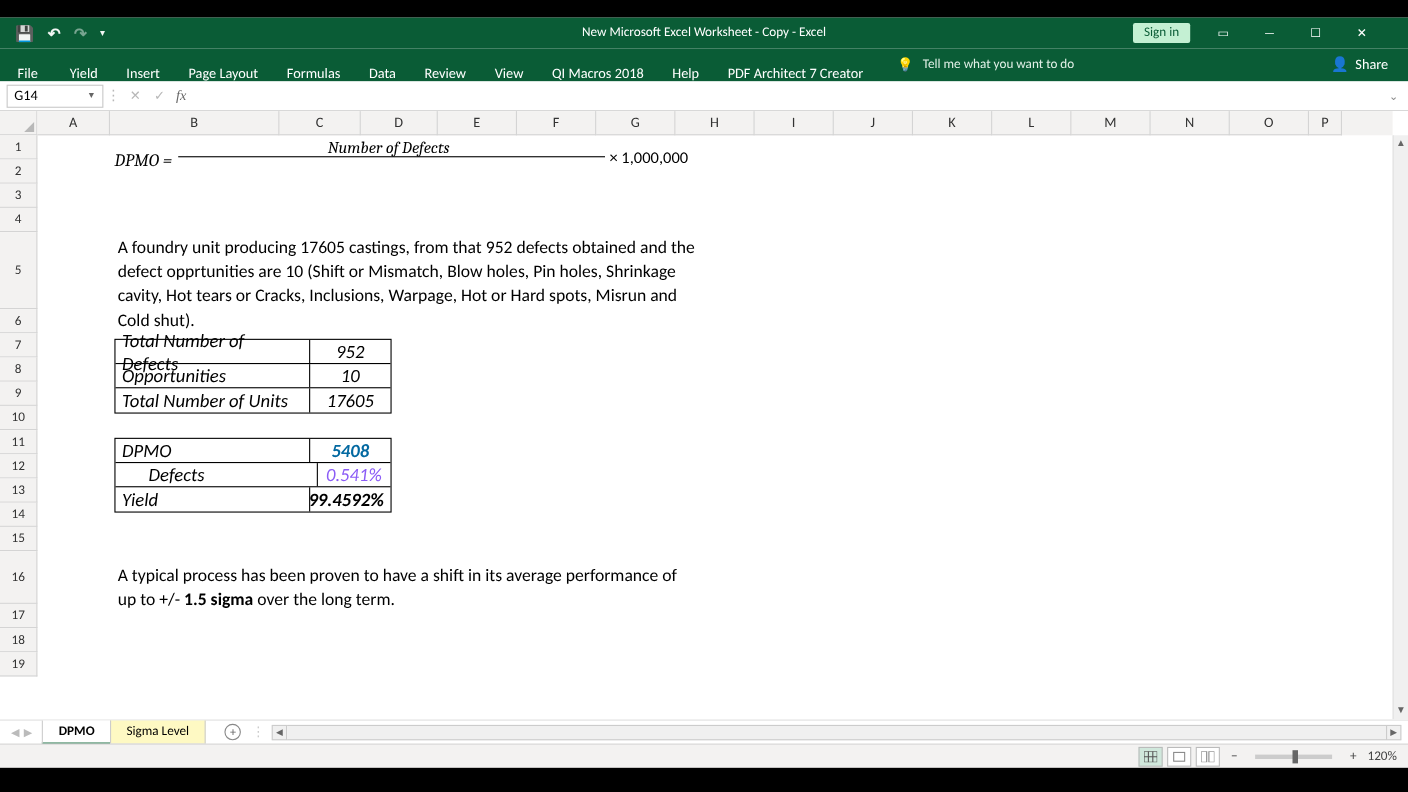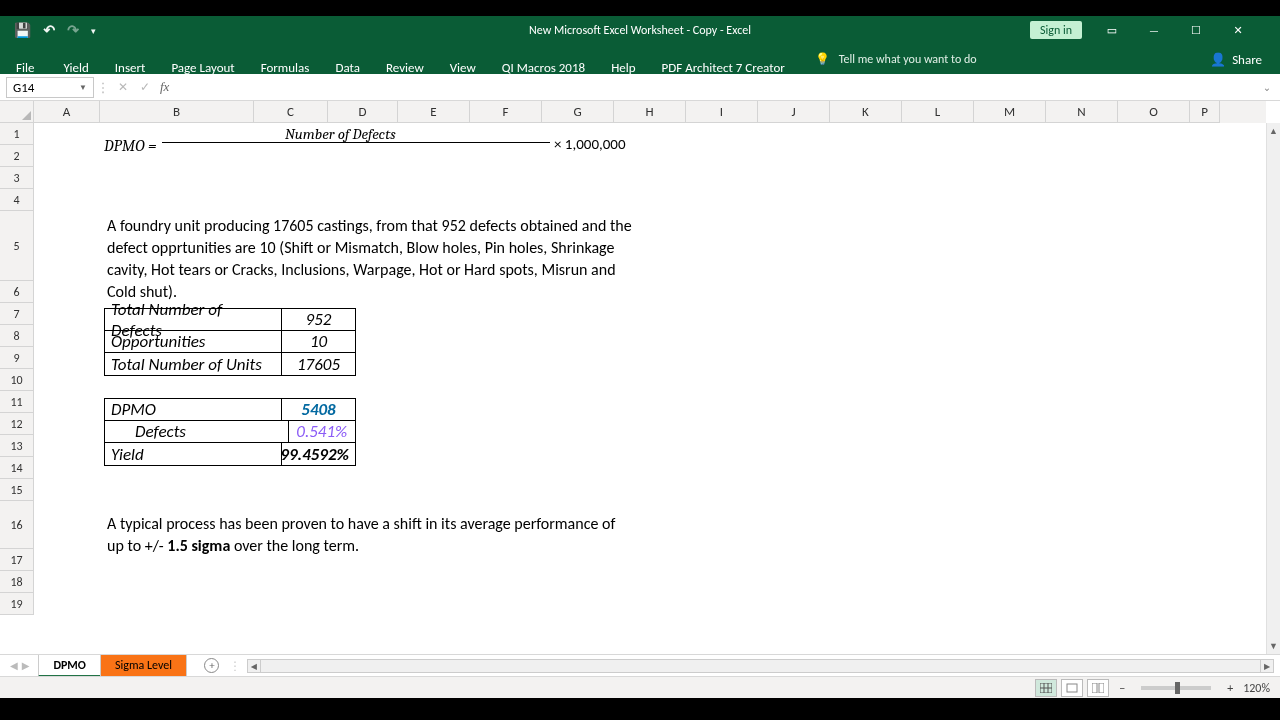--- a/index.html
+++ b/index.html
@@ -40,21 +40,21 @@
 .tbl { position:absolute; border:1.5px solid #000; }
 .tbl .tr { display:flex; height:22px; border-bottom:1px solid #000; }
 .tbl .tr:last-child { border-bottom:none; }
 .tbl .td { border-right:1px solid #000; padding:0 6px; font-size:17px; display:flex; align-items:center;font-style:italic; }
 .tbl .td:last-child { border-right:none; }
 .vscroll { position:absolute; right:0; top:22px; width:14px; bottom:0; background:#f0f0f0; border-left:1px solid #e0e0e0; }
 .vscroll .up, .vscroll .down { height:16px; text-align:center; font-size:9px; color:#666; line-height:16px; }
 .vscroll .down { position:absolute; bottom:0; width:100%; }
 .sheetbar { height:22px; background:#fff; border-top:1px solid #d8d8d8; display:flex; align-items:center; font-size:12px; }
 .sheetnav { display:flex; gap:4px; padding:0 10px; color:#bbb; font-size:10px; }
-.sheettab { height:22px; padding:0 14px; border:1px solid #ccc; border-top:none; display:flex; align-items:center; background:#f97316; margin-left:-1px; cursor:pointer; }
+.sheettab { height:22px; padding:0 14px; border:1px solid #ccc; border-top:none; display:flex; align-items:center; background:#fef9c3; margin-left:-1px; cursor:pointer; }
 .sheettab.active { border-bottom:2px solid #217346; font-weight:600; background:#fff; }
 .addsheet { width:22px; height:22px; display:flex; align-items:center; justify-content:center; margin-left:14px; }
 .addsheet .circ { width:15px; height:15px; border:1px solid #888; border-radius:50%; display:flex; align-items:center; justify-content:center; font-size:11px; color:#666; }
 .hscroll-area { flex:1; display:flex; align-items:center; padding:0 6px; }
 .hscroll-area .sep { color:#ccc; padding-right:6px; }
 .hscroll-area .arrow { width:14px; height:14px; background:#f0f0f0; border:1px solid #ccc; text-align:center; font-size:8px; line-height:12px; color:#666; }
 .hscroll-area .track { flex:1; height:14px; background:#f0f0f0; border-top:1px solid #ccc; border-bottom:1px solid #ccc; }
 .statusbar { height:22px; background:#f3f2f1; border-top:1px solid #d8d8d8; display:flex; align-items:center; justify-content:flex-end; font-size:12px; color:#444; padding-right:10px; gap:4px; }
 .viewbtn { width:22px; height:18px; border:1px solid #bbb; background:#fff; display:flex; align-items:center; justify-content:center; }
 .viewbtn.active { background:#d0e8dc; }
@@ -157,21 +157,21 @@
         <div class="rh" style="height: 22px; line-height: 22px;">14</div>
         <div class="rh" style="height: 22px; line-height: 22px;">15</div>
         <div class="rh" style="height: 48px; line-height: 48px;">16</div>
         <div class="rh" style="height: 22px; line-height: 22px;">17</div>
         <div class="rh" style="height: 22px; line-height: 22px;">18</div>
         <div class="rh" style="height: 22px; line-height: 22px;">19</div>
       </div>
     <div class="cells" id="cells">
 
       <div class="celltext formula" style="left:70px; top:14px;">DPMO =</div>
-      <div class="celltext formula" style="left:251px; top:2px; font-size:15px;">Number of Defects</div>
+      <div class="celltext formula" style="left:264px; top:2px; font-size:15px;">Number of Defects</div>
       <div class="frac-line" style="left:128px; top:19px; width:388px;"></div>
       <div class="celltext" style="left:520px; top:12px; font-size:15px;">× 1,000,000</div>
 
       <div class="celltext" style="left:73px; top:92px; width:530px; white-space:normal; line-height:22px; font-size:16px;">A foundry unit producing 17605 castings, from that 952 defects obtained and the defect opprtunities are 10 (Shift or Mismatch, Blow holes, Pin holes, Shrinkage cavity, Hot tears or Cracks, Inclusions, Warpage, Hot or Hard spots, Misrun and Cold shut).</div>
 
       <div class="tbl" style="left:70px; top:185px; width:252px;">
         <div class="tr">
           <div class="td" style="width:177px;">Total Number of Defects</div>
           <div class="td" style="width:73px; justify-content:center;">952</div>
         </div>

